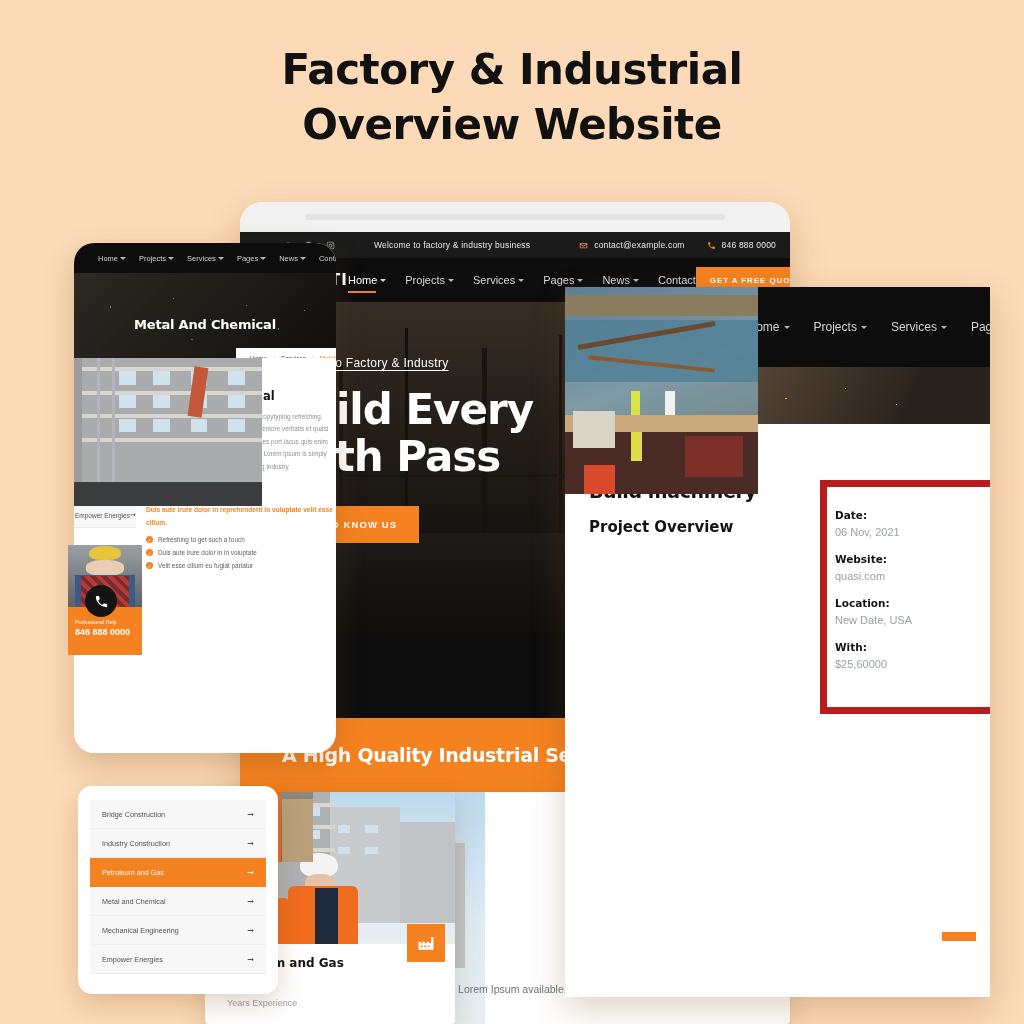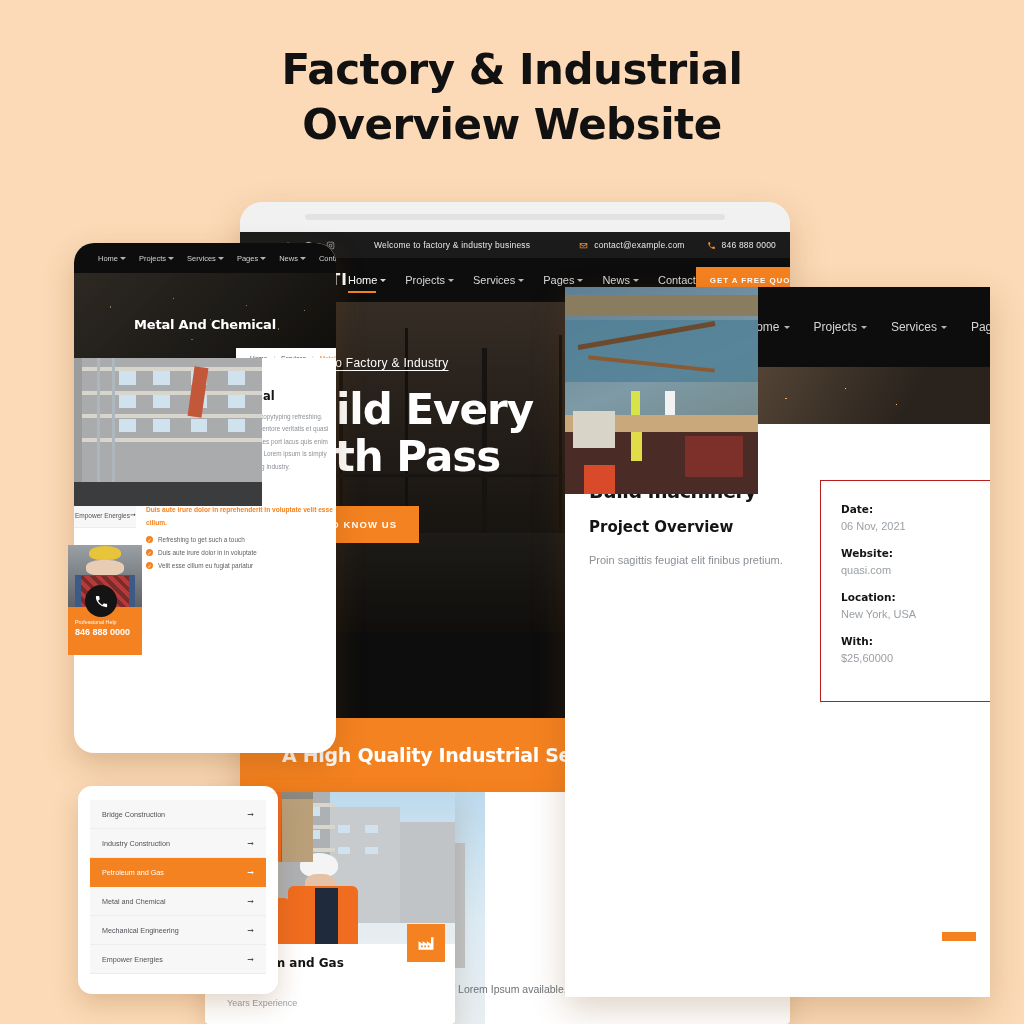--- a/index.html
+++ b/index.html
@@ -206,21 +206,21 @@
   .rp-body{padding:26px 24px 0;box-sizing:border-box;}
   .rp-imgs{display:flex;gap:32px;}
   .rp-img{width:193px;height:207px;overflow:hidden;position:relative;background:#9aa3aa;flex:0 0 auto;}
   .rp-cols{display:flex;gap:26px;margin-top:30px;}
   .rp-left{width:205px;flex:0 0 auto;}
   .rp-h2{margin:0;font-family:"DejaVu Sans",sans-serif;font-weight:700;font-size:19px;color:#141414;letter-spacing:-.4px;}
   .rp-p{margin-top:15px;color:#8a9097;font-size:11px;line-height:2.08;}
   .rp-h3{margin-top:16px;font-family:"DejaVu Sans",sans-serif;font-weight:700;font-size:15px;color:#141414;}
   .rp-p2{margin-top:13px;color:#8a9097;font-size:11px;line-height:2.08;}
   .rp-card{
-    width:182px;border:1px solid #b91c1c;padding:22px 20px;box-sizing:border-box;
+    width:182px;border:7px solid #b91c1c;padding:22px 8px;box-sizing:border-box;
     flex:0 0 auto;background:#fff;
   }
   .rp-f{margin-bottom:15px;}
   .rp-f .k{font-family:"DejaVu Sans",sans-serif;font-weight:700;font-size:10.5px;color:#141414;}
   .rp-f .v{margin-top:5px;font-size:11px;color:#9aa0a6;}
   .rp-orangebit{position:absolute;right:14px;bottom:56px;width:34px;height:9px;background:#f58220;}
 
   
   .ph{position:absolute;inset:0;}
   .sky{position:absolute;inset:0;background:linear-gradient(180deg,#bcd9ec 0%,#dcebf4 55%,#e8eef1 100%);}
@@ -683,34 +683,33 @@
           <div style="position:absolute;left:4%;top:60%;width:22%;height:18%;background:#d8d4c8;"></div>
           <div style="position:absolute;left:62%;top:72%;width:30%;height:20%;background:#7d2f2a;"></div>
           <div style="position:absolute;left:10%;top:86%;width:16%;height:14%;background:#d84a2a;"></div>
         </div>
       </div>
 
       <div class="rp-cols">
         <div class="rp-left">
           <h2 class="rp-h2">Build machinery</h2>
           <div class="rp-h3">Project Overview</div>
-          <div class="rp-p2">Proin sagittis feugiat elit finibus pretium.</div>
         </div>
         <div class="rp-card">
           <div class="rp-f">
             <div class="k">Date:</div>
             <div class="v">06 Nov, 2021</div>
           </div>
           <div class="rp-f">
             <div class="k">Website:</div>
             <div class="v">quasi.com</div>
           </div>
           <div class="rp-f">
             <div class="k">Location:</div>
-            <div class="v">New York, USA</div>
+            <div class="v">New Date, USA</div>
           </div>
           <div class="rp-f">
             <div class="k">With:</div>
             <div class="v">$25,60000</div>
           </div>
         </div>
       </div>
     </div>
     <div class="rp-orangebit"></div>
   </div>

